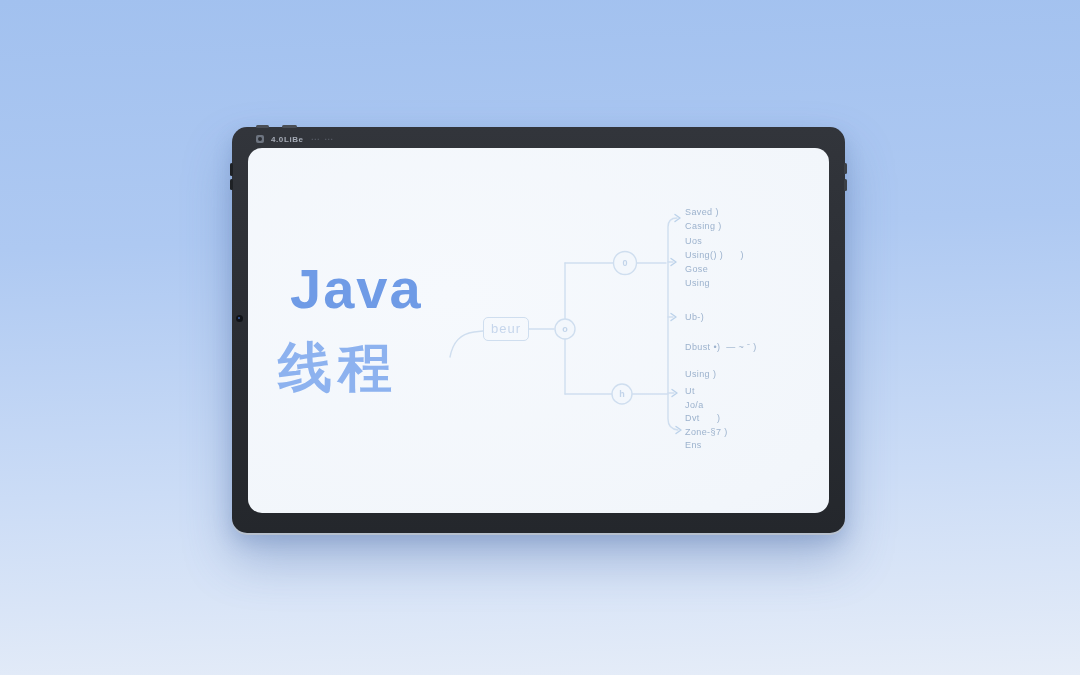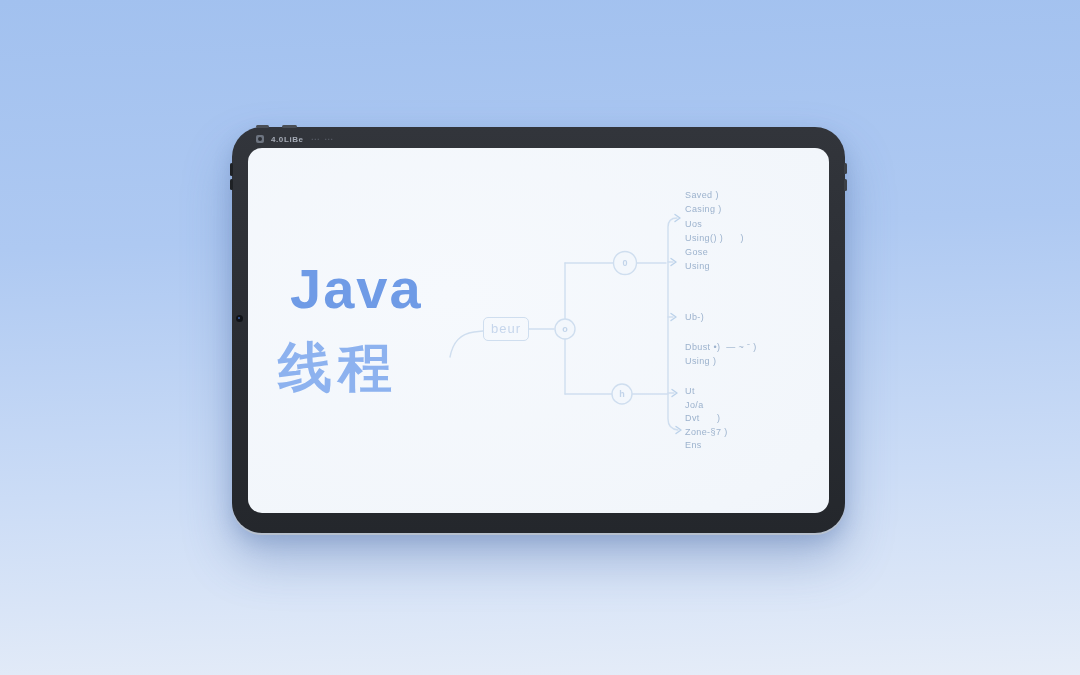--- a/index.html
+++ b/index.html
@@ -7,21 +7,21 @@
   body { font-family:"Liberation Sans","DejaVu Sans",sans-serif; }
 
   .stage {
     position:relative; width:1080px; height:675px;
     background:linear-gradient(178deg,#a2c1ef 0%, #aec9f2 35%, #cbdcf6 70%, #e6edf8 100%);
   }
 
   
   .tablet {
     position:absolute; left:232px; top:127px; width:613px; height:406px;
-    border-radius:30px;
+    border-radius:15px;
     background:linear-gradient(180deg,#32353b 0%, #2a2d33 55%, #24272c 100%);
     box-shadow:
       0 2px 0 rgba(188,195,205,0.85),
       0 26px 48px rgba(78,110,168,0.38),
       0 8px 18px rgba(78,110,168,0.25);
   }
   .edge { position:absolute; background:#4a4e55; border-radius:2px; }
   .edge.top-btn-1 { left:24px; top:-2px; width:13px; height:3px; }
   .edge.top-btn-2 { left:50px; top:-2px; width:15px; height:3px; }
   .edge.left-btn-1 { left:-2px; top:36px; width:3px; height:13px; background:#1e2125; }
@@ -87,23 +87,23 @@
     font-size:9px; color:#c2d4ea; font-weight:bold;
   }
   .node-glyph.center { left:307px; top:171px; }
   .node-glyph.top    { left:367px; top:105px; }
   .node-glyph.bottom { left:364px; top:236px; }
 
   .mm-col { position:absolute; left:437px; display:flex; flex-direction:column; }
   .mm-item, .mm-head {
     font-size:9px; color:#9cb2cd; letter-spacing:0.4px; white-space:pre;
   }
-  .col-top    { top:40px;justify-content:center; }  .col-top .mm-item    { line-height:14.3px; }
+  .col-top    { top:57px;justify-content:center; }  .col-top .mm-item    { line-height:14.3px; }
   .col-mid-head { top:163px; } .col-mid-head .mm-head { line-height:13px; }
-  .col-mid    { top:192px; } .col-mid .mm-item    { line-height:14px; }
+  .col-mid    { top:192px;gap:13px; } .col-mid .mm-item    { line-height:14px; }
   .col-bottom { top:237px; } .col-bottom .mm-item { line-height:13.5px; }
 </style>
 </head>
 <body>
 
 <div class="stage">
 
   <div class="tablet">
 
     <div class="edge top-btn-1"></div>

